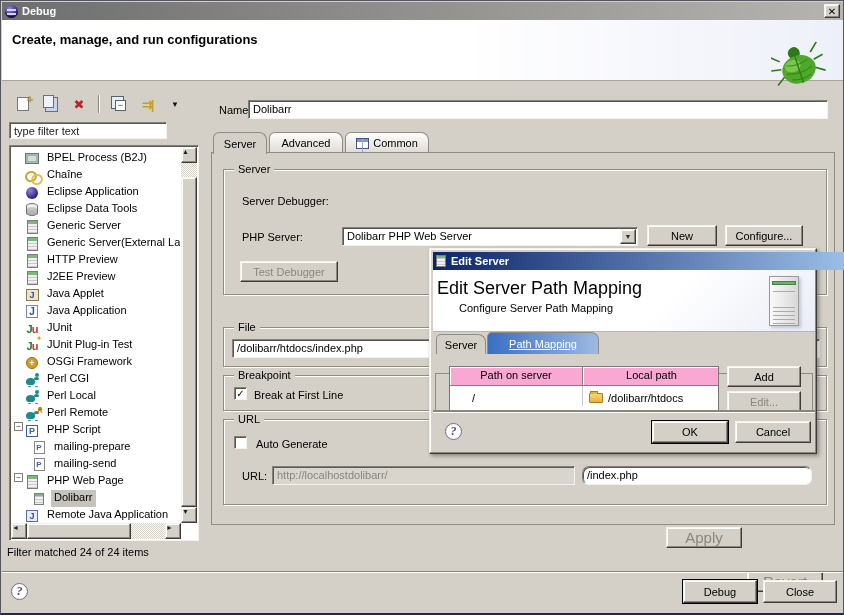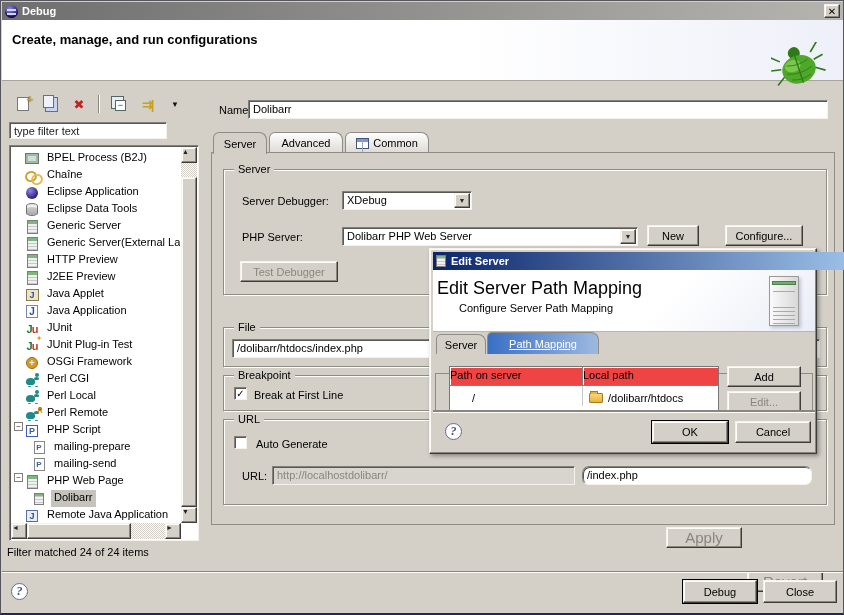--- a/index.html
+++ b/index.html
@@ -82,21 +82,21 @@
   .dlg-titlebar { position:absolute; left:3px; top:3px; width:444px; height:18px; background:linear-gradient(90deg,#0a246a,#a6caf0); display:flex; align-items:center; padding-left:3px; }
   .dlg-titlebar .title { color:#fff; font-weight:bold; margin-left:5px; }
   .dlg-close { position:absolute; right:2px; top:2px; width:16px; height:14px; font-size:10px; font-weight:bold; }
   .dlg-header { position:absolute; left:3px; top:21px; width:382px; height:62px; background:linear-gradient(135deg,#ffffff 60%,#e9edf6); border-bottom:1px solid #b9b6ae; }
   .dlg-header .h1 { position:absolute; left:4px; top:8px; font-size:18px; font-weight:normal; }
   .dlg-header .h2 { position:absolute; left:26px; top:32px; }
   .dlg-tab { position:absolute; height:20px; display:flex; align-items:center; justify-content:center; border:1px solid #8e8c84; border-bottom:none; border-radius:5px 8px 0 0; background:#d4d0c8; }
   .dlg-tab.active { background:linear-gradient(90deg,#3a6fc4,#9db9e0); color:#fff; text-decoration:underline; height:22px; z-index:2; }
   .dlg-content { position:absolute; left:5px; top:124px; width:378px; height:39px; border:1px solid #8e8c84; border-bottom:none; overflow:visible; }
   .pm-table { position:absolute; left:19px; top:117px; width:270px; height:46px; background:#fff; border:1px solid #777; overflow:hidden; }
-  .pm-hcell { position:absolute; top:0; height:19px; background:#ef4444; border-right:1px solid #808080; border-bottom:1px solid #808080; box-shadow:inset 1px 1px 0 #fffdf8; padding:2px 0 0 0; }
+  .pm-hcell { position:absolute; top:0; height:19px; background:#f9a8d4; border-right:1px solid #808080; border-bottom:1px solid #808080; box-shadow:inset 1px 1px 0 #fffdf8; padding:2px 0 0 0;text-align:center; }
   .pm-cell { position:absolute; top:19px; height:20px; padding:3px 0 0 0; display:flex; align-items:center; }
   .i-folder { width:14px; height:10px; background:linear-gradient(#f7d67a,#e8b33c); border:1px solid #a87b1a; border-radius:1px; position:relative; margin:0 5px 0 6px; }
   .i-folder::before { content:""; position:absolute; left:0; top:-3px; width:6px; height:2px; background:#e8b33c; border:1px solid #a87b1a; border-bottom:none; }
   .dlg-bottom { position:absolute; left:3px; top:163px; width:382px; height:40px; background:#d4d0c8; border-top:1px solid #fffdf8; box-shadow:0 -2px 0 #8a867e; }
 
   
   .tower { position:absolute; right:16px; top:6px; width:30px; height:50px; background:linear-gradient(90deg,#fafafa,#d8d8d8); border:1px solid #9a9a9a; box-shadow:2px 2px 3px rgba(60,70,110,.25); }
   .tower .strip { position:absolute; left:2px; right:2px; top:4px; height:4px; background:#6fae6f; border:1px solid #4c7f4c; }
   .tower .slot { position:absolute; left:3px; right:3px; height:1px; background:#aaa; }
 
@@ -368,24 +368,23 @@
     </div>
   <div class="tab" style="left:344px;width:84px;">
       <span class="i-table"></span>
       <span>Common</span>
     </div>
   <div class="tabfolder"></div>
 
   <div class="groupbox" style="left:222px;top:168px;width:604px;height:126px;">
     <span class="grouplabel">Server</span>
     <div class="lbl" style="left:18px;top:25px;">Server Debugger:</div>
-    <div class="field sunken" style="left:118px;top:21px;width:130px;height:19px;"><span>XDebug</span><span class="combo-arrow raised">▼</span></div>
     <div class="lbl" style="left:18px;top:61px;">PHP Server:</div>
     <div class="field sunken" style="left:118px;top:57px;width:296px;height:19px;"><span>Dolibarr PHP Web Server</span><span class="combo-arrow raised">▼</span></div>
-    <div class="btn raised" style="left:423px;top:55px;width:52px;height:21px;">New</div>
+    <div class="btn raised" style="left:423px;top:55px;width:70px;height:21px;">New</div>
     <div class="btn raised" style="left:501px;top:55px;width:78px;height:21px;">Configure...</div>
     <div class="btn raised disabled" style="left:16px;top:91px;width:98px;height:21px;">Test Debugger</div>
   </div>
 
   <div class="groupbox" style="left:222px;top:326px;width:604px;height:40px;">
     <span class="grouplabel">File</span>
     <div class="field sunken" style="left:8px;top:11px;width:588px;height:19px;">/dolibarr/htdocs/index.php</div>
   </div>
 
   <div class="groupbox" style="left:222px;top:374px;width:604px;height:36px;">

